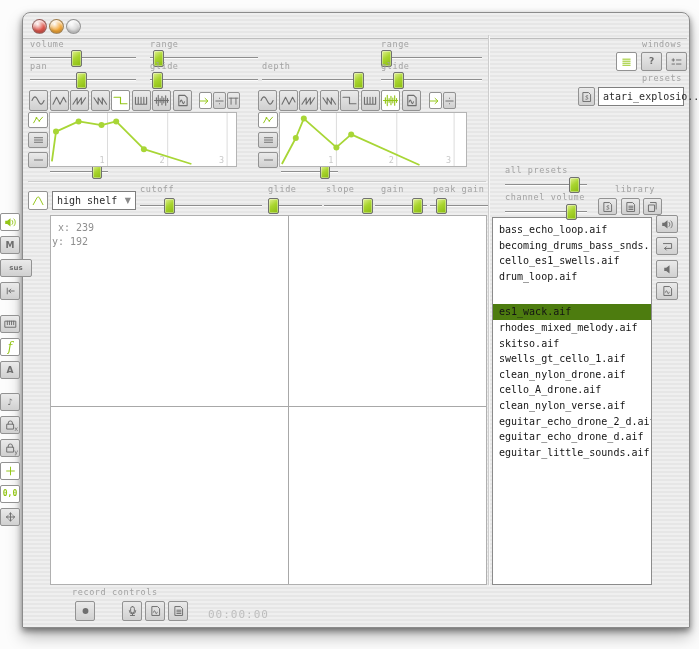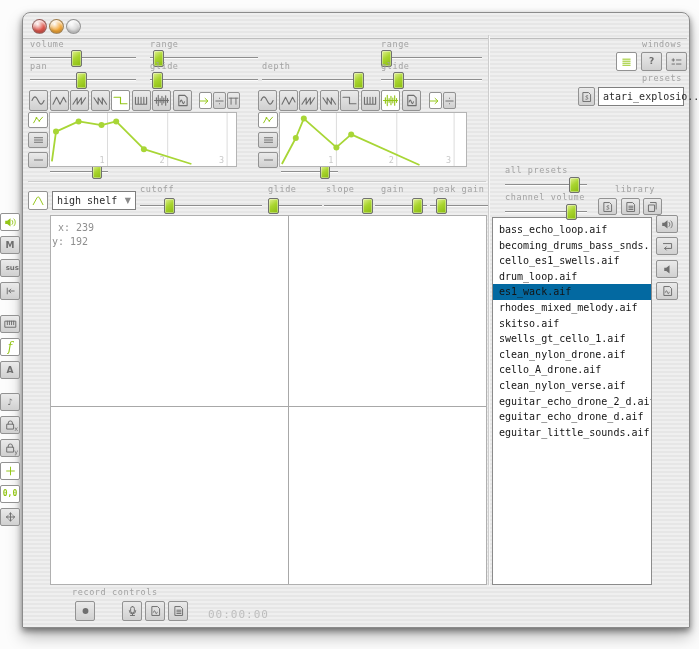--- a/index.html
+++ b/index.html
@@ -30,21 +30,21 @@
   .btxt.sm{font-size:7px;letter-spacing:0;}
   .btxt.mono{font-family:"DejaVu Sans Mono",monospace;font-weight:bold;font-size:8px;}
   .bsub{position:absolute;right:1px;bottom:0;font-family:"DejaVu Sans",sans-serif;font-size:6.5px;color:inherit;}
   .graph{position:absolute;background:#fff;border:1px solid #b4b4b4;box-sizing:border-box;}
   .tick{font-family:"DejaVu Sans Mono",monospace;font-size:8.5px;fill:#c9c9c9;}
   .dropdown{position:absolute;background:#fff;border:1px solid #7e7e7e;display:flex;align-items:center;
       font-size:10px;color:#2b2b2b;padding:0 4px;box-sizing:border-box;white-space:nowrap;}
   .dropdown .arrow{margin-left:auto;color:#8a8a8a;font-size:8px;font-family:"DejaVu Sans",sans-serif;}
   .file-list{position:absolute;background:#fff;border:1px solid #8b8b8b;overflow:hidden;padding-top:4px;box-sizing:content-box;}
   .file-item{height:15.6px;line-height:15.6px;padding-left:6px;font-size:10px;color:#141414;white-space:nowrap;}
-  .file-item.selected{background:#0369a1;}
+  .file-item.selected{background:#4d7c0f;margin-top:20px;}
   .xy-pad{position:absolute;background:#fff;border:1px solid #b0b0b0;box-sizing:border-box;}
   .cross{position:absolute;background:#a8a8a8;}
   .readout{position:absolute;font-size:10px;color:#8f8f8f;white-space:nowrap;}
   .time{position:absolute;font-size:11px;color:#bdbdbd;letter-spacing:1px;}
   .groove{position:absolute;background:#cdcdcd;box-shadow:1px 1px 0 #f8f8f8;}
 </style>
 </head>
 <body>
 
 <div class="screen">
@@ -431,21 +431,21 @@
       <span class="ic">
         <svg viewBox="0 0 16 14">
           <path d="M1.5 5.5V9.5H4L8 12.5V2.5L4 5.5Z" fill="currentColor"></path>
           <path stroke="currentColor" fill="none" stroke-width="1.2" stroke-linecap="round" stroke-linejoin="round" d="M10 5C11.2 6 11.2 9 10 10M12.2 3.2C14.5 5 14.5 10 12.2 11.8"></path>
         </svg>
       </span>
     </div>
     <div class="btn" style="top: 236px; width: 20px; height: 18px;">
       <span class="btxt">M</span>
     </div>
-    <div class="btn" style="top: 259px; width: 20px; height: 18px; justify-content: flex-end;">
+    <div class="btn" style="top: 259px; width: 32px; height: 18px;">
       <span class="btxt sm">sus</span>
     </div>
     <div class="btn" style="top: 282px; width: 20px; height: 18px;">
       <span class="ic">
         <svg viewBox="0 0 16 14">
           <path stroke="currentColor" fill="none" stroke-width="1.2" stroke-linecap="round" stroke-linejoin="round" d="M4 3.5V10.5M12.5 7H6M8.3 4.7 6 7 8.3 9.3"></path>
         </svg>
       </span>
     </div>
     <div class="btn" style="top: 315px; width: 20px; height: 18px;">

